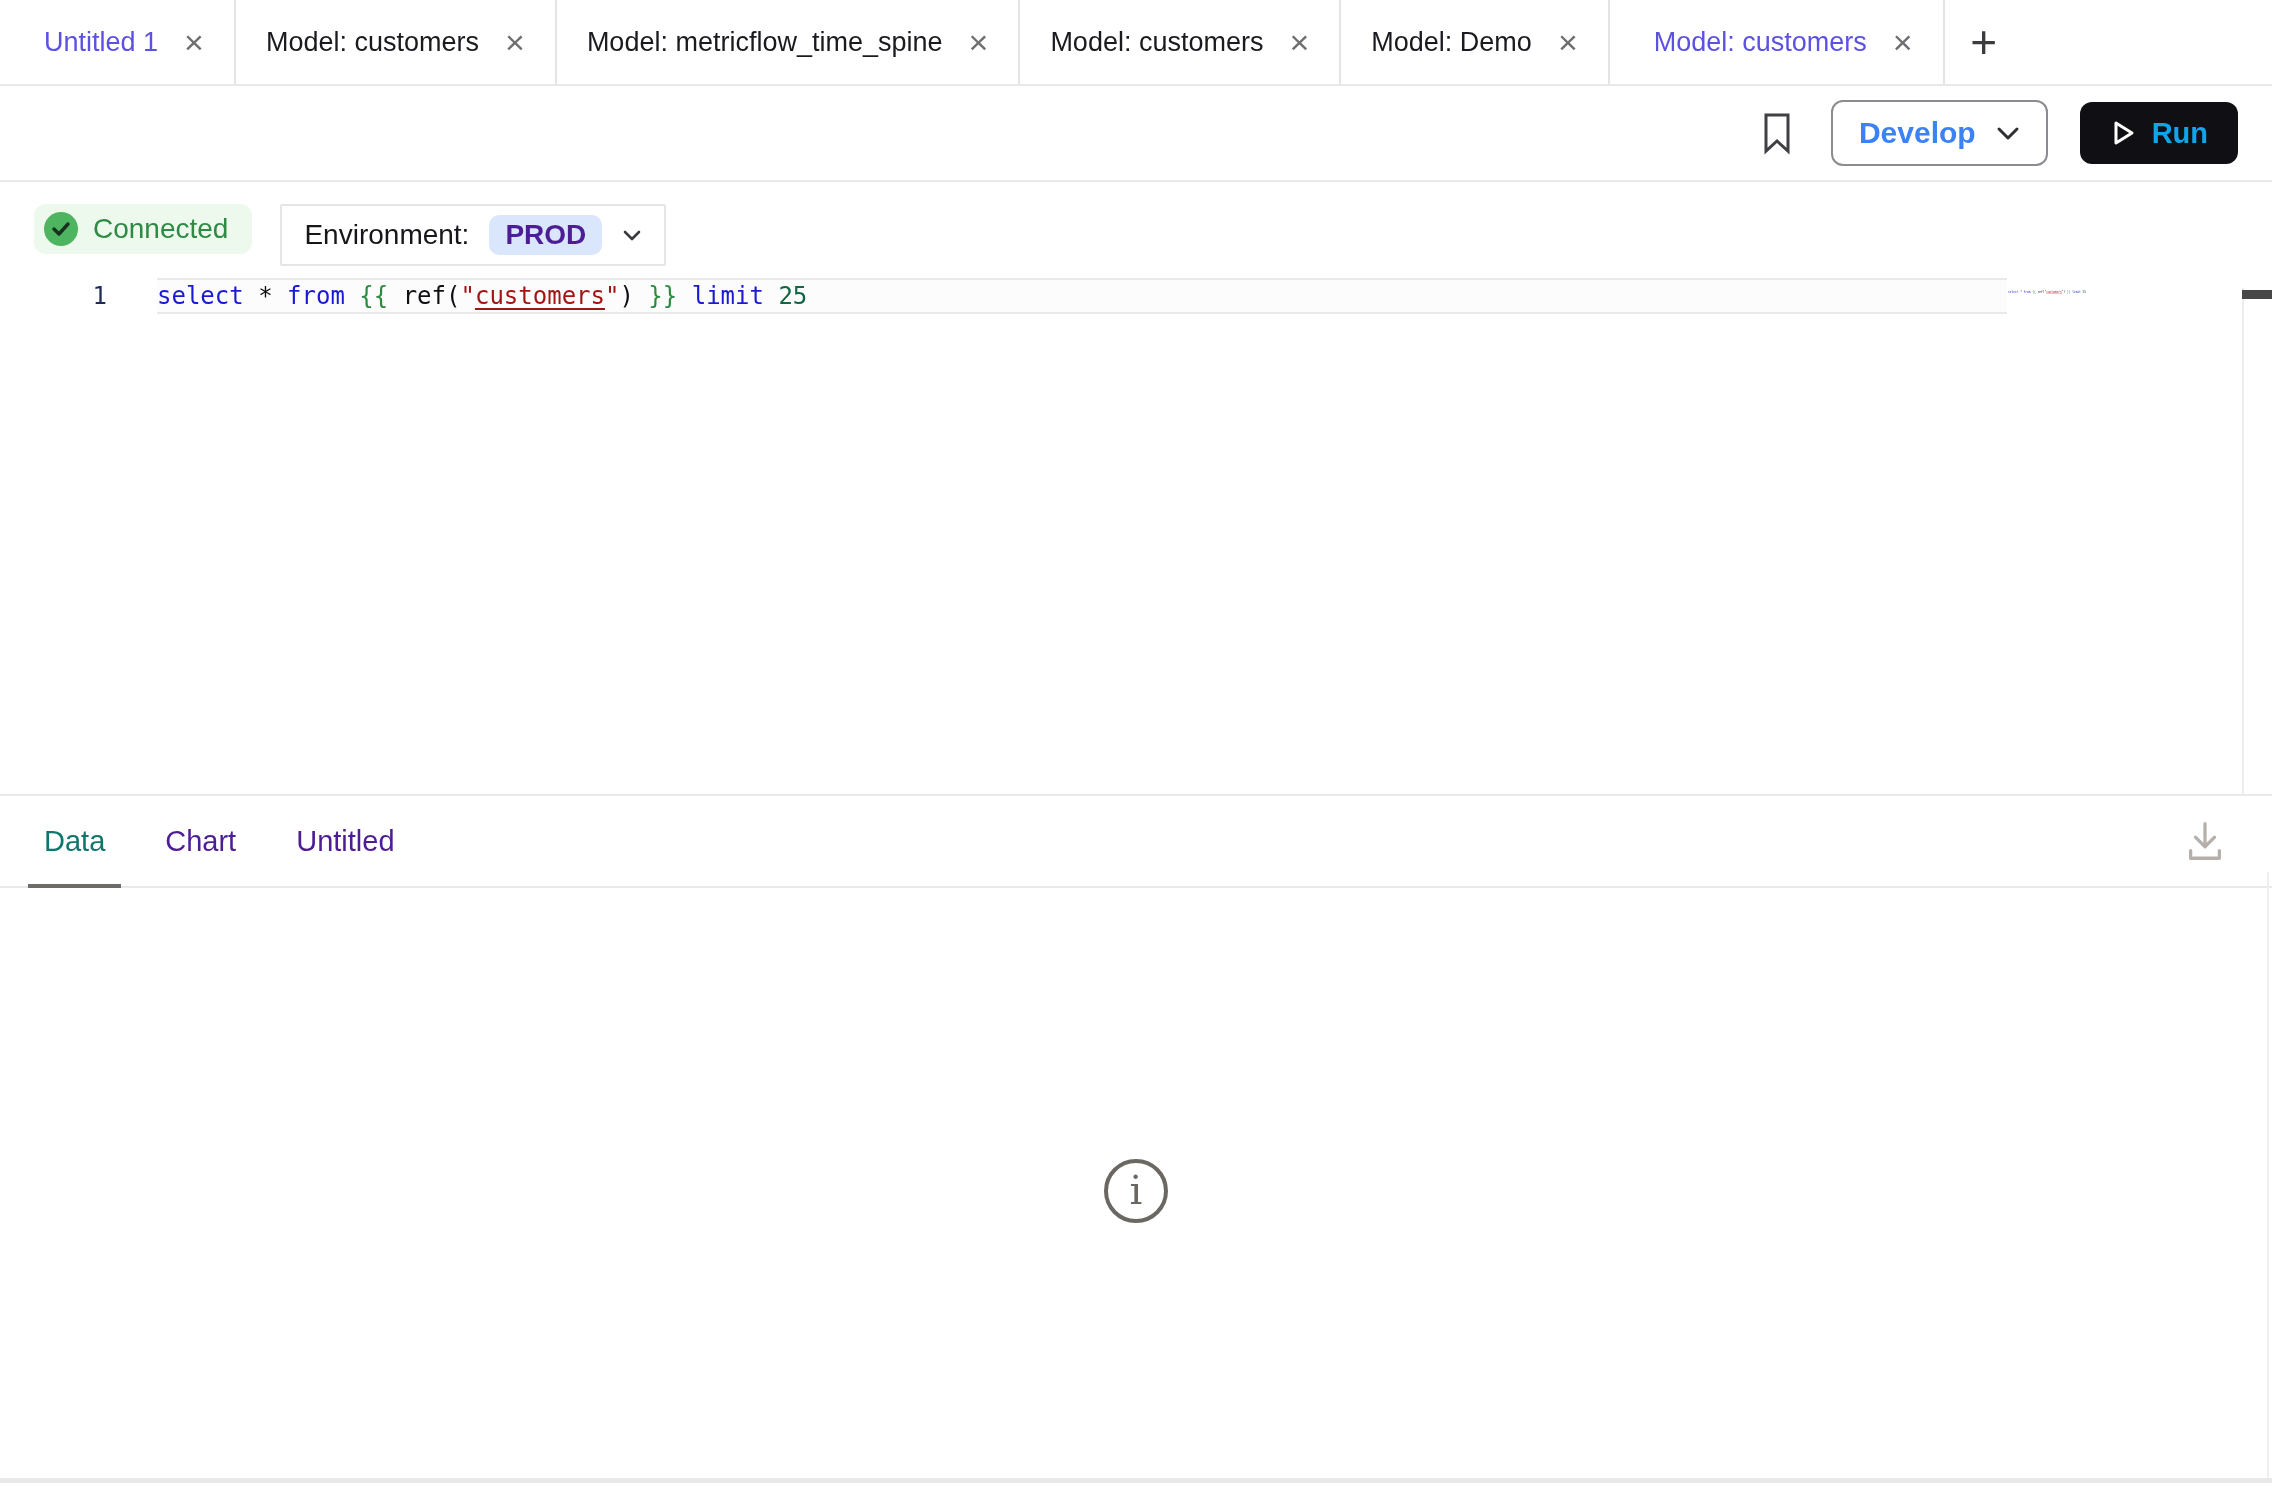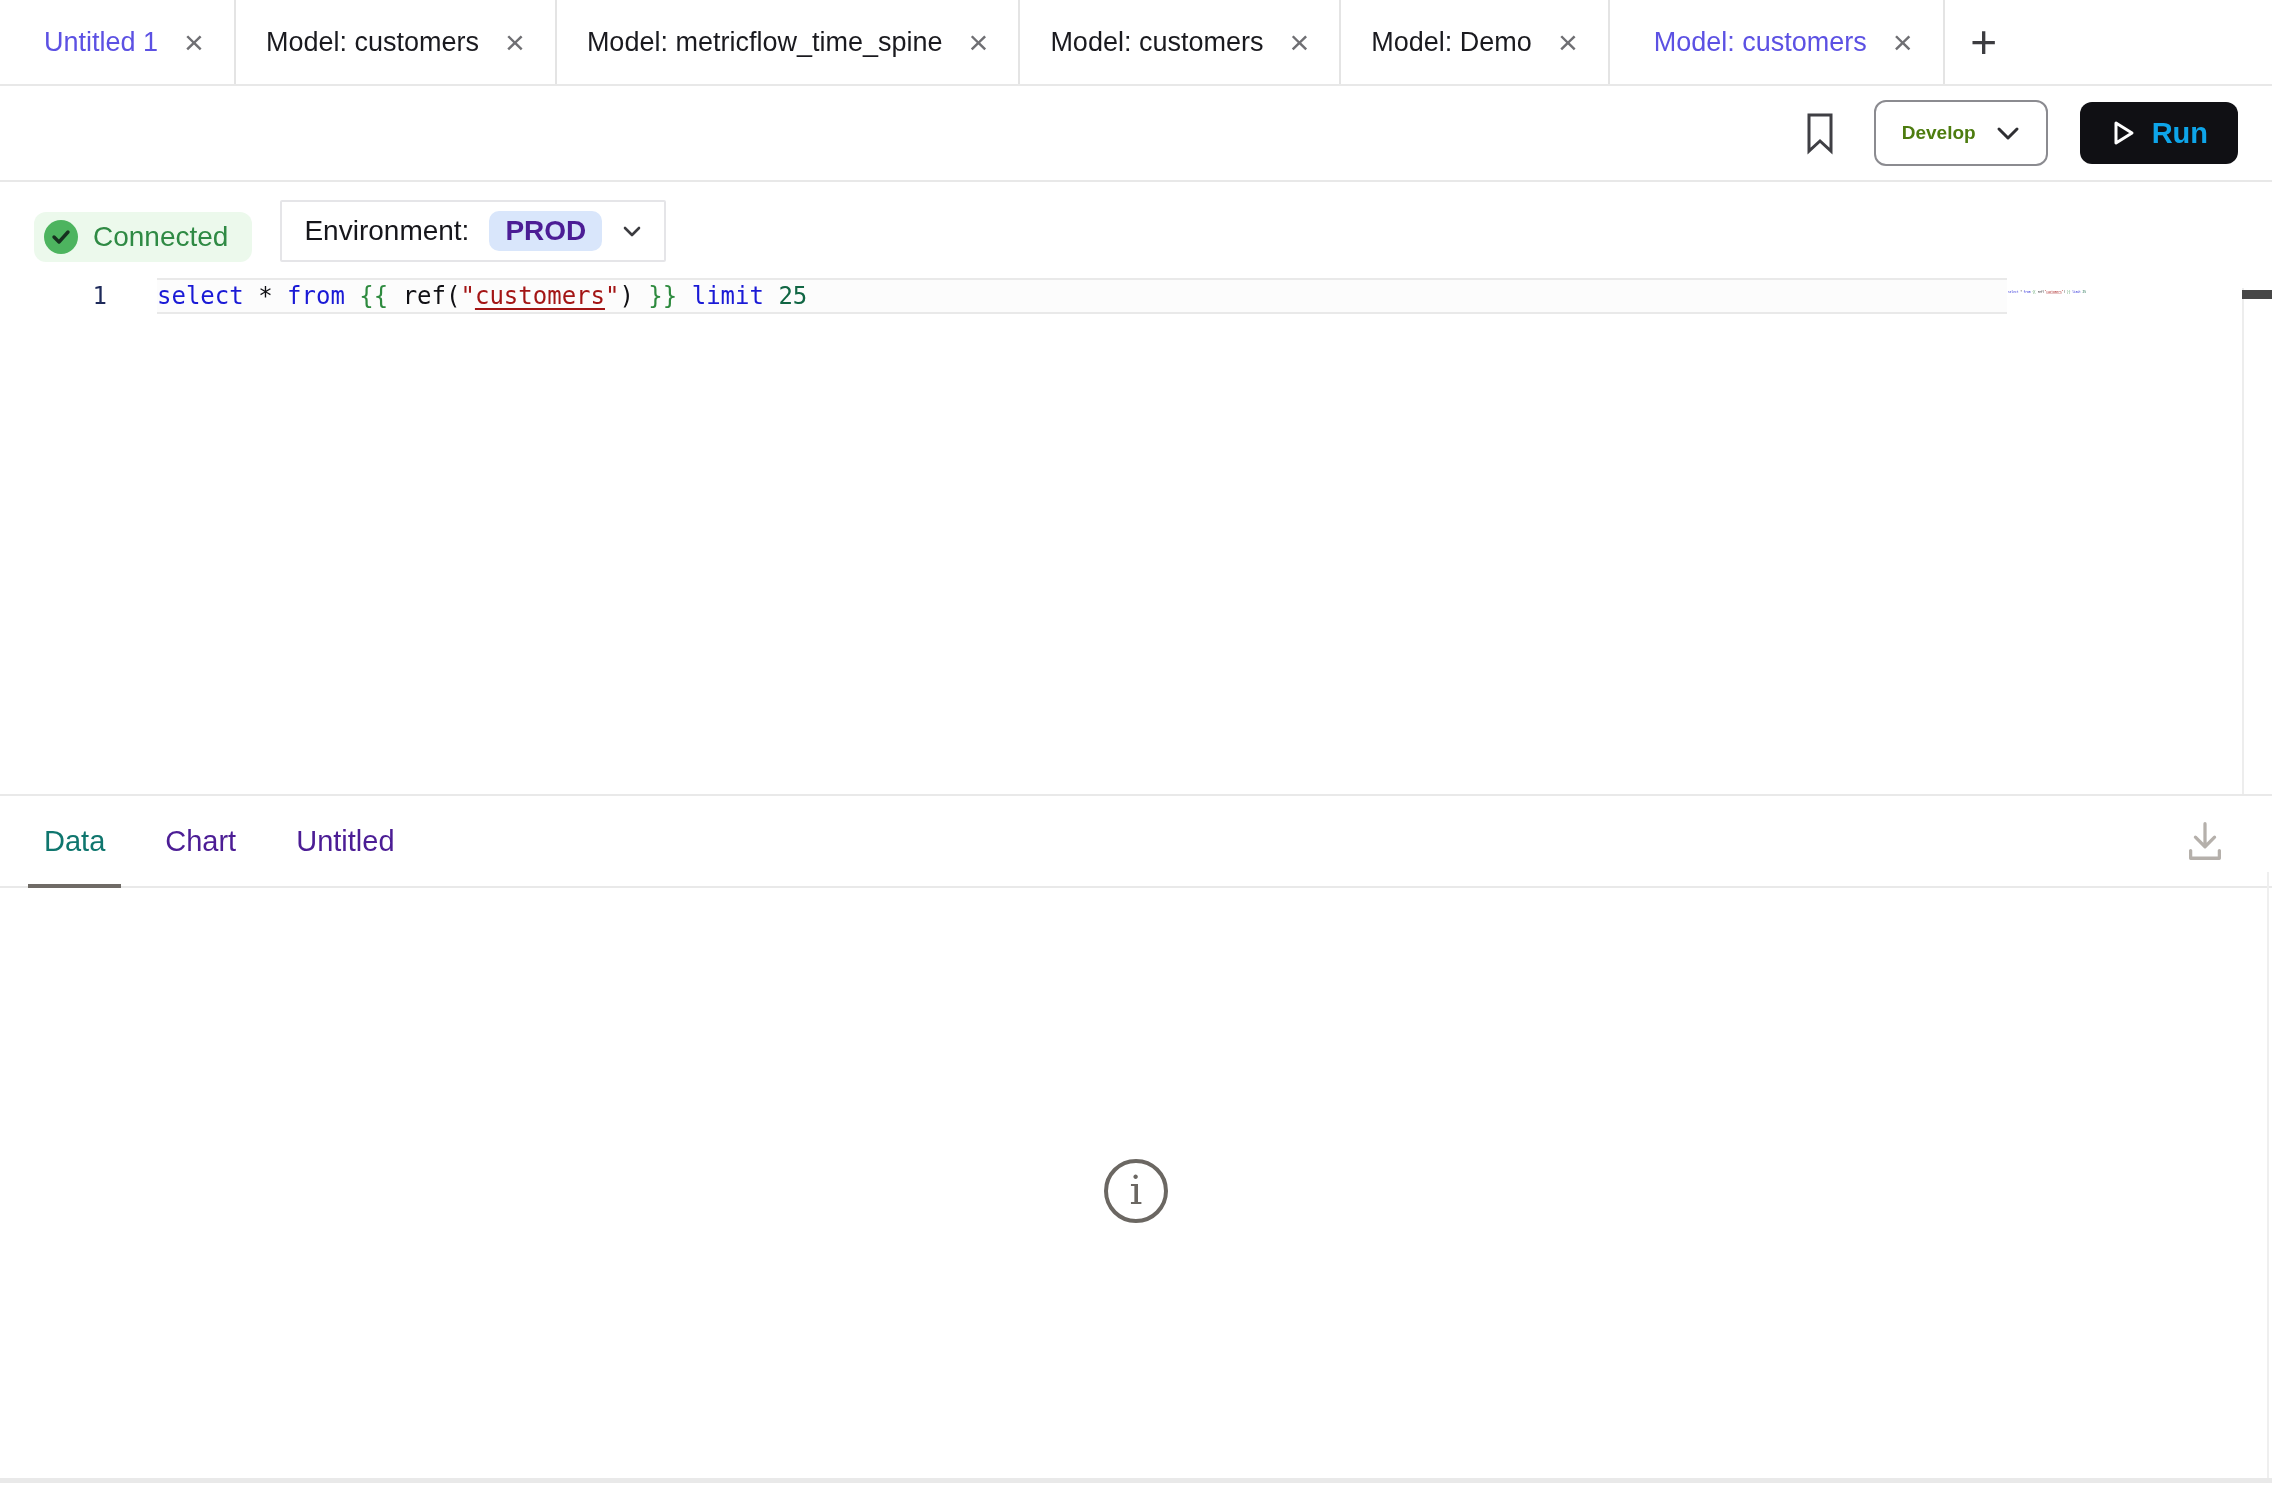--- a/index.html
+++ b/index.html
@@ -13,25 +13,25 @@
        font-size:27px;color:#1a1a1f;white-space:nowrap;cursor:pointer;background:#fff;}
   .tab.tab-active{color:#5c51e3;padding-left:44px;}
   .tab-close{color:#6f6f73;font-size:34px;line-height:1;font-weight:400;}
   .new-tab-btn{display:flex;align-items:center;justify-content:center;width:78px;
        font-size:46px;font-weight:300;color:#3c3c40;cursor:pointer;}
   
   .toolbar{height:94px;border-bottom:2px solid #e8e8e8;display:flex;align-items:center;
        justify-content:flex-end;gap:32px;padding-right:34px;background:#fff;}
   .bookmark-btn{display:flex;align-items:center;justify-content:center;width:44px;height:54px;cursor:pointer;}
   .develop-btn{display:flex;align-items:center;gap:20px;height:62px;padding:0 26px;
-       border:2px solid #8b8b90;border-radius:12px;background:#fff;font-size:19px;font-weight:bold;color:#4d7c0f;cursor:pointer;}
+       border:2px solid #8b8b90;border-radius:12px;background:#fff;font-size:30px;font-weight:bold;color:#3b82f6;cursor:pointer;}
   .run-btn{display:flex;align-items:center;gap:16px;height:62px;padding:0 30px;background:#101014;
        color:#0ea5e9;border-radius:12px;font-size:29px;font-weight:bold;cursor:pointer;}
   
-  .status-row{display:flex;align-items:flex-end;gap:28px;padding:22px 16px 0 34px;height:58px;}
+  .status-row{display:flex;align-items:flex-start;gap:28px;padding:22px 16px 0 34px;height:58px;}
   .connected-badge{display:flex;align-items:center;gap:15px;background:#ecf9ec;border-radius:12px;
        padding:8px 24px 8px 10px;font-size:28px;color:#2f8a44;}
   .check-circle{width:34px;height:34px;border-radius:50%;background:#4db45f;display:flex;align-items:center;justify-content:center;}
   .env-dropdown{display:flex;align-items:center;gap:20px;border:2px solid #e5e5e8;border-radius:2px;
        padding:9px 22px;font-size:28px;background:#fff;cursor:pointer;}
   .env-chip{background:#d9e6fb;border-radius:10px;padding:4px 16px;font-weight:bold;color:#4c1d95;}
   
   .editor{position:relative;height:516px;}
   .code-row{display:flex;margin-top:16px;}
   .gutter{width:157px;box-sizing:border-box;text-align:right;padding-right:50px;

